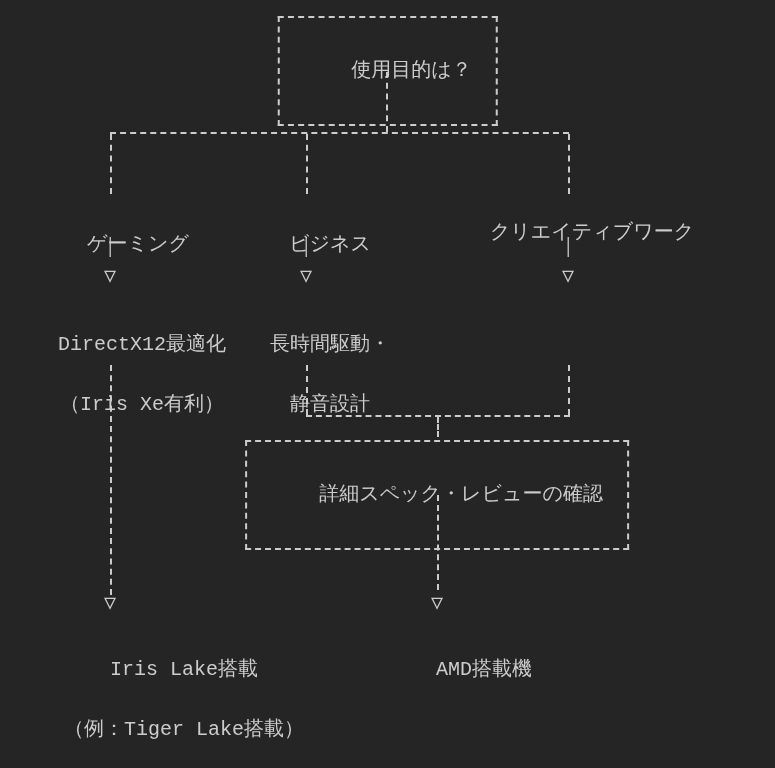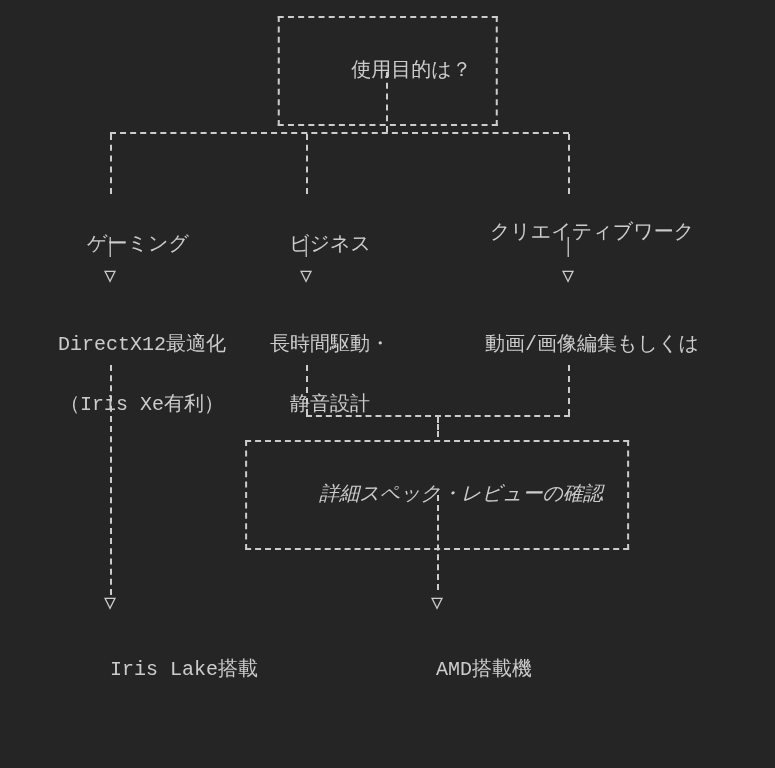--- a/index.html
+++ b/index.html
@@ -62,40 +62,41 @@
 
   <div class="node" style="left:118px; top:300px; transform:translateX(-50%);">
     <span>DirectX12最適化</span><br>
     <span>（Iris Xe有利）</span>
   </div>
   <div class="node" style="left:306px; top:300px; transform:translateX(-50%);font-family:Liberation Mono, monospace;">
     <span>長時間駆動・</span><br>
     <span>静音設計</span>
   </div>
   <div class="node" style="left:568px; top:300px; transform:translateX(-50%);">
-    <span>動画/画像編集もしくは</span><br>
+    <br>
   </div>
 
   <div style="position:absolute; left:110px; top:365px; width:2px; height:230px; border-left:2px dashed #cccccc;"></div>
   <div style="position:absolute; left:110px; top:590px; transform:translateX(-50%);">▽</div>
 
   <div style="position:absolute; left:306px; top:365px; width:2px; height:50px; border-left:2px dashed #cccccc;"></div>
   <div style="position:absolute; left:568px; top:365px; width:2px; height:50px; border-left:2px dashed #cccccc;"></div>
 
   <div style="position:absolute; left:306px; width:264px; top:415px; height:2px; border-top:2px dashed #cccccc;"></div>
 
   <div style="position:absolute; left:437px; top:417px; width:2px; height:20px; border-left:2px dashed #cccccc;"></div>
 
-  <div class="node box" style="left:437px; top:440px; transform:translateX(-50%);font-style:italic;">
+  <div class="node box" style="left:437px; top:440px; transform:translateX(-50%);">
     <span>詳細スペック・レビューの確認</span>
   </div>
 
   <div style="position:absolute; left:437px; top:495px; width:2px; height:95px; border-left:2px dashed #cccccc;"></div>
   <div style="position:absolute; left:437px; top:590px; transform:translateX(-50%);">▽</div>
 
   <div class="node" style="left:160px; top:625px; transform:translateX(-50%);">
     <span>Iris Lake搭載</span><br>
+    <span>（例：Tiger Lake搭載）</span>
   </div>
   <div class="node" style="left:460px; top:625px; transform:translateX(-50%);">
     <span>AMD搭載機</span><br>
   </div>
 
 </div>
 
 </body></html>

